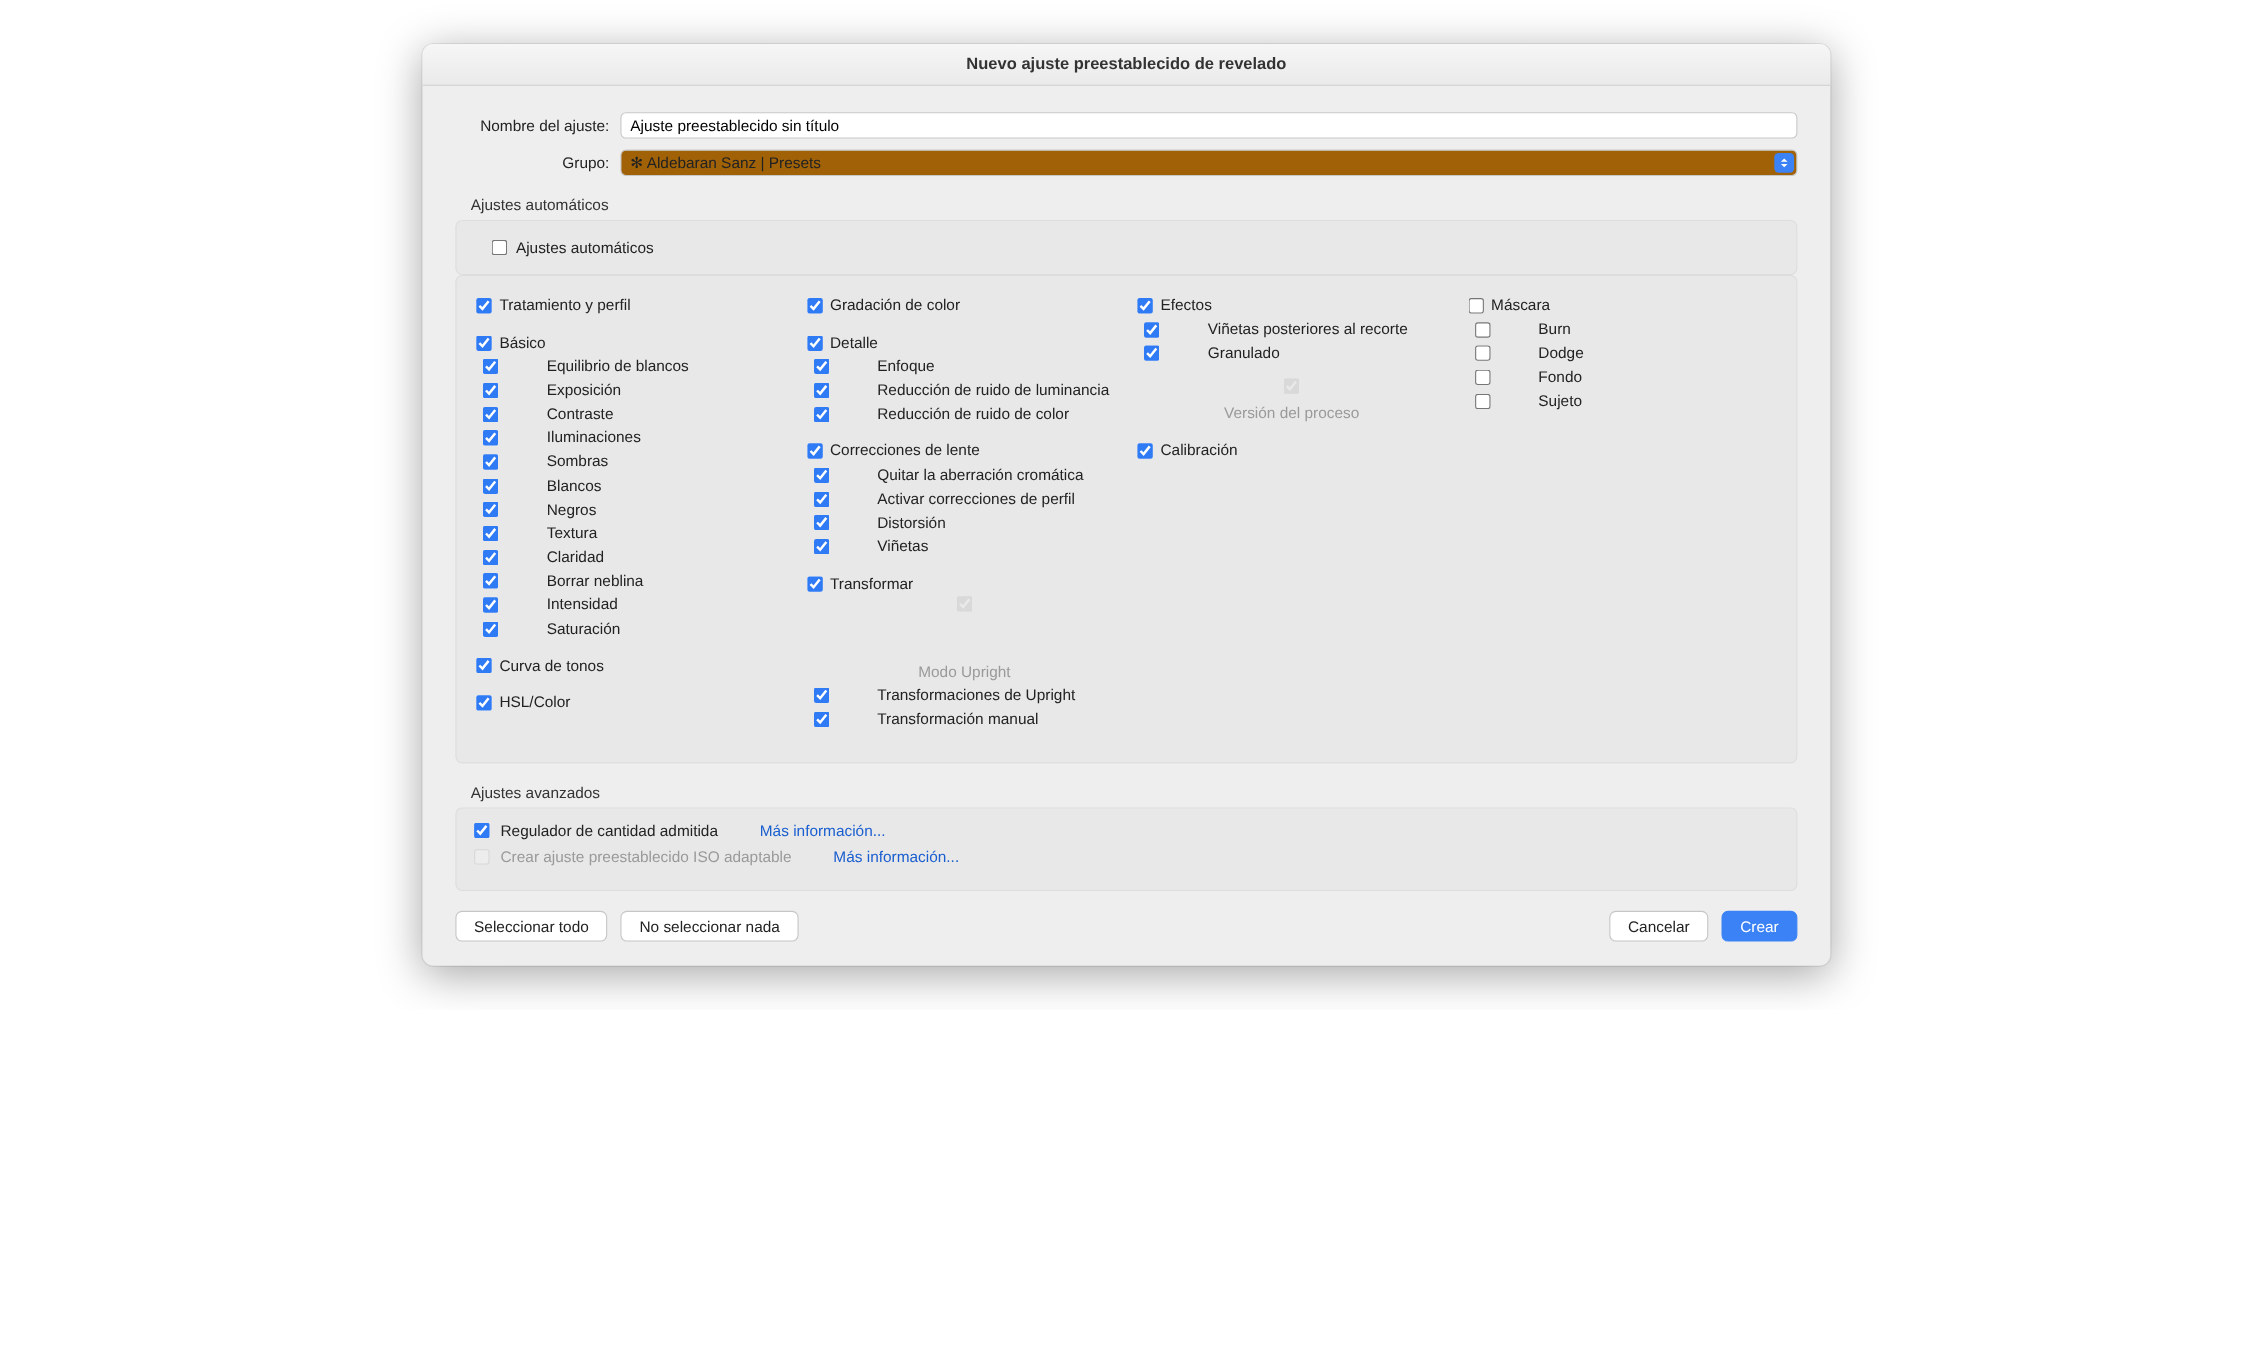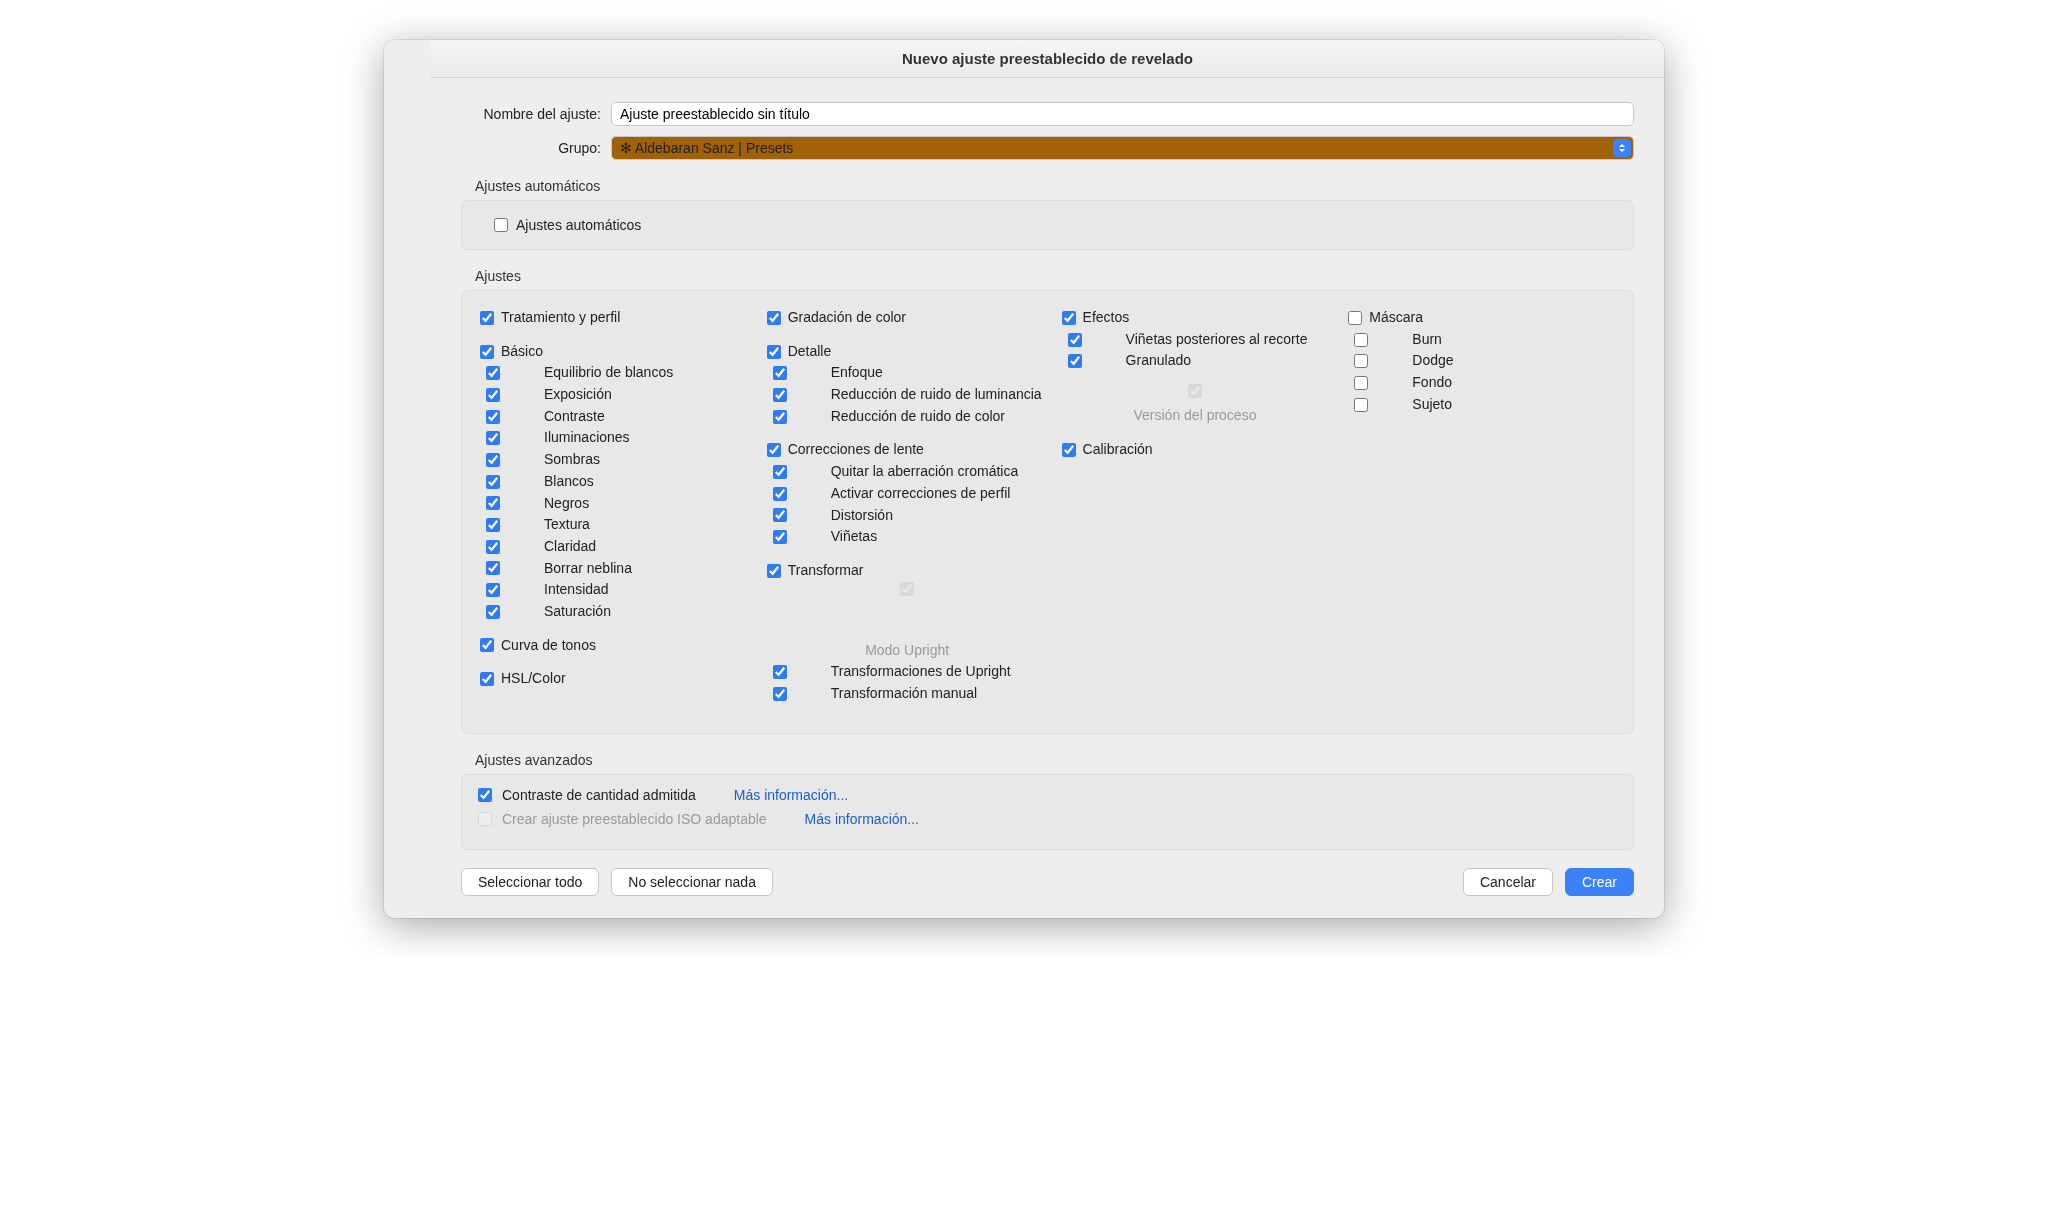--- a/index.html
+++ b/index.html
@@ -1,17 +1,17 @@
 <!DOCTYPE html>
 <html><head>
 <meta charset="utf-8">
 <style>
 * { box-sizing: border-box; margin: 0; padding: 0; font-family: -apple-system, BlinkMacSystemFont, "Segoe UI", Helvetica, Arial, sans-serif; }
 body { background: #fff; padding: 40px; display: flex; justify-content: center; }
-.window { width: 1280px; background: #eeeeee; border-radius: 10px; box-shadow: 0 8px 40px rgba(0,0,0,0.35), 0 0 0 1px rgba(0,0,0,0.08); overflow: hidden; padding-left: 47px; }
+.window { width: 1280px; background: #eeeeee; border-radius: 10px; box-shadow: 0 8px 40px rgba(0,0,0,0.35), 0 0 0 1px rgba(0,0,0,0.08); overflow: hidden; }
 .titlebar { background: linear-gradient(180deg,#f6f6f6,#eaeaea); border-bottom: 1px solid #d0d0d0; text-align: center; padding: 10px 0; font-size: 15px; font-weight: 600; color: #333; }
 .content { padding: 24px 30px 22px 30px; font-size: 14px; color: #222; }
 .form-row { display: flex; align-items: center; margin-bottom: 10px; }
 .form-label { width: 150px; text-align: right; padding-right: 10px; font-size: 14px; color: #222; }
 .text-input { flex: 1; border: 1px solid #c8c8c8; border-radius: 5px; padding: 4px 8px; font-size: 14px; background: #fff; height: 24px; line-height: 14px; }
 .select-wrap { flex: 1; position: relative; }
 .select-input { width: 100%; border: 1px solid #c8c8c8; border-radius: 5px; background: #a16207; padding: 3px 28px 3px 8px; font-size: 14px; height: 24px; line-height: 16px; }
 .select-arrows { position: absolute; right: 3px; top: 3px; width: 18px; height: 18px; background: #3b82f6; border-radius: 4px; display:flex; flex-direction:column; align-items:center; justify-content:center; }
 .select-arrows::before, .select-arrows::after { content:""; width:0; height:0; border-left:3px solid transparent; border-right:3px solid transparent; }
 .select-arrows::before { border-bottom:3px solid #fff; margin-bottom:2px; }
@@ -58,21 +58,20 @@
     </div>
 
     <div class="section-title">Ajustes automáticos</div>
     <div class="panel">
       <div class="auto-row">
         <input type="checkbox" style="">
         <span>Ajustes automáticos</span>
       </div>
     </div>
 
-    <div class="section-title">Ajustes</div>
     <div class="panel">
       <div class="settings-grid" id="grid">
           <div class="col">
             <div class="group">
               <div class="group-head">
                 <input type="checkbox" checked="" style="">
                 <span>Tratamiento y perfil</span>
               </div>
             </div>
             <div class="group">
@@ -260,21 +259,21 @@
               </div>
             </div>
           </div>
         </div>
     </div>
 
     <div class="section-title">Ajustes avanzados</div>
     <div class="advanced-panel">
       <div class="adv-row">
         <input type="checkbox" checked="" style="">
-        <span class="label">Contraste de cantidad admitida</span>
+        <span class="label">Regulador de cantidad admitida</span>
         <a class="link">Más información...</a>
       </div>
       <div class="adv-row disabled">
         <input type="checkbox" disabled="" style="">
         <span class="label">Crear ajuste preestablecido ISO adaptable</span>
         <a class="link">Más información...</a>
       </div>
     </div>
 
     <div class="footer">

